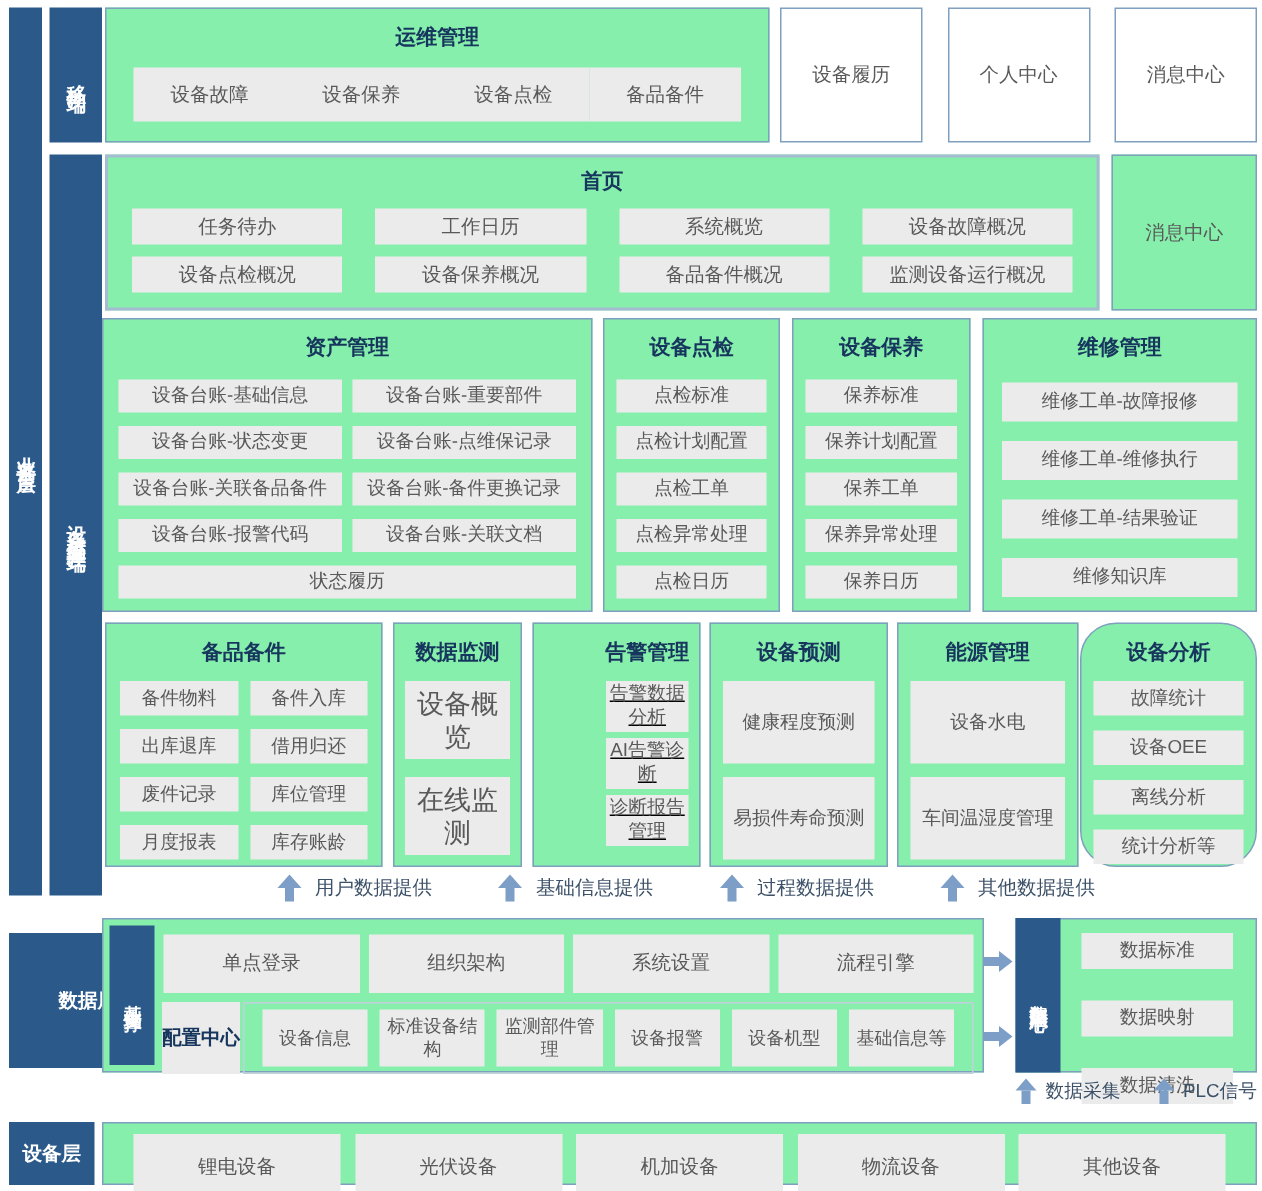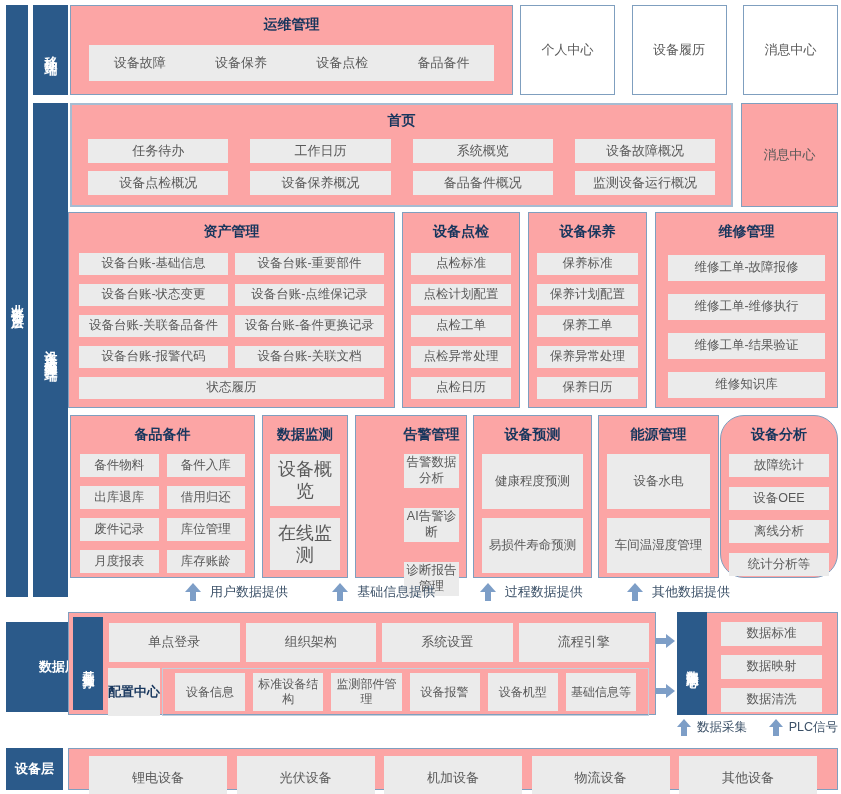--- a/index.html
+++ b/index.html
@@ -17,21 +17,21 @@
     position:relative;width:841px;height:794px;background:#fff;overflow:hidden;
     font-family:"Liberation Sans","DejaVu Sans",sans-serif;
   }
   
   .rail{position:absolute;background:var(--rail);color:#fff;display:flex;align-items:center;justify-content:center;}
   .rail .vt{writing-mode:vertical-rl;text-orientation:upright;font-size:13px;font-weight:bold;letter-spacing:3px;}
   #rail-platform{left:6px;top:5px;width:22px;height:592px;}
   #rail-mobile{left:33px;top:5px;width:35px;height:90px;}
   #rail-ops{left:33px;top:103px;width:35px;height:494px;}
   
-  .panel{position:absolute;background:#fca5a5;border:1px solid var(--border);box-sizing:border-box;}
+  .panel{position:absolute;background:#86efac;border:1px solid var(--border);box-sizing:border-box;}
   .panel-title{text-align:center;font-weight:bold;font-size:14px;color:var(--title);margin-top:10px;}
   .btn{background:var(--btn-bg);color:var(--btn-text);display:flex;align-items:center;justify-content:center;
        font-size:13px;box-sizing:border-box;text-align:center;line-height:1.25;}
   .center-box{display:flex;align-items:center;justify-content:center;font-size:13px;color:var(--btn-text);}
   
   #band1{left:70px;top:5px;width:443px;height:90px;}
   .band1-row{display:flex;justify-content:space-between;margin:11px 18px 0;}
   .band1-row .btn{width:118px;height:36px;}
   #band1-sides{position:absolute;left:520px;top:5px;width:318px;height:90px;display:flex;justify-content:space-between;}
   .side-box{width:95px;height:90px;border:1px solid var(--border);box-sizing:border-box;background:#fff;}
@@ -56,21 +56,21 @@
   .repair-stack .btn{height:26px;}
   
   .band4{top:415px;height:163px;}
   #spares-panel{left:70px;width:185px;}
   .spares-grid{display:grid;grid-template-columns:1fr 1fr;gap:9px 8px;margin:10px 9px 0;}
   .spares-grid .btn{height:23px;font-size:12.5px;}
   #monitor-panel{left:262px;width:86px;}
   .monitor-stack{margin:10px 7px 0;gap:12px;}
   .monitor-stack .btn{height:52px;font-size:18px;}
   #alarm-panel{left:355px;width:112px;padding-left:41px;}
-  .alarm-stack{margin:10px 7px 0;gap:20px;}
+  .alarm-stack{margin:10px 7px 0;gap:4px;text-decoration:underline;}
   .alarm-stack .btn{height:34px;font-size:12.5px;}
   #predict-panel{left:473px;width:119px;}
   .predict-stack{margin:10px 8px 0;gap:9px;}
   .predict-stack .btn{height:55px;font-size:12.5px;}
   #energy-panel{left:598px;width:121px;}
   #analysis-panel{left:720px;width:118px;border-radius:24px;}
   .analysis-stack{margin:10px 8px 0;gap:10px;}
   .analysis-stack .btn{height:23px;font-size:12.5px;}
   
   #flow-arrows{position:absolute;left:185px;top:583px;width:545px;display:flex;justify-content:space-between;}
@@ -93,21 +93,21 @@
   .config-row{display:flex;margin:6px 6px 0 39px;height:48px;}
   .config-label{width:52px;background:var(--btn-bg);color:var(--title);font-weight:bold;font-size:13px;
                 display:flex;align-items:center;justify-content:center;text-align:center;line-height:1.35;}
   .config-box{flex:1;border:1px solid #c3cfdc;margin-left:2px;display:flex;gap:8px;padding:4px 12px;box-sizing:border-box;}
   .config-box .btn{flex:1;font-size:12px;padding:2px;}
   #gov-arrow-1{left:656px;top:634px;}
   #gov-arrow-2{left:656px;top:684px;}
   #governance-panel{left:677px;top:612px;width:161px;height:103px;}
   #governance-rail{position:absolute;left:-1px;top:-1px;width:30px;height:103px;}
   #governance-rail .vt{font-size:12px;letter-spacing:1px;}
-  .gov-stack{display:flex;flex-direction:column;margin:9px 15px 0 43px;gap:9px;}
+  .gov-stack{display:flex;flex-direction:column;margin:9px 15px 0 43px;gap:21px;}
   .gov-stack .btn{height:24px;font-size:12.5px;}
   #collect-arrows{position:absolute;left:677px;top:719px;width:161px;display:flex;justify-content:space-between;}
   #collect-arrows .arrow-group{gap:6px;}
   #collect-arrows .arrow-up{width:14px;height:17px;}
   #collect-arrows .arrow-up::before{border-left-width:7px;border-right-width:7px;border-bottom-width:8px;}
   #collect-arrows .arrow-up::after{top:8px;left:4px;width:6px;height:9px;}
   #collect-arrows .arrow-label{font-size:12.5px;}
   
   #device-layer-label{left:6px;top:748px;width:57px;height:42px;}
   #device-panel{left:68px;top:748px;width:770px;height:42px;}
@@ -132,22 +132,22 @@
   <div class="panel" id="band1">
     <div class="panel-title">运维管理</div>
     <div class="band1-row">
         <div class="btn">设备故障</div>
         <div class="btn">设备保养</div>
         <div class="btn">设备点检</div>
         <div class="btn">备品备件</div>
       </div>
   </div>
   <div id="band1-sides">
+      <div class="side-box center-box">设备履历</div>
       <div class="side-box center-box">个人中心</div>
-      <div class="side-box center-box">设备履历</div>
       <div class="side-box center-box">消息中心</div>
     </div>
 
   <div class="panel" id="band2">
     <div class="panel-title">首页</div>
     <div class="band2-grid">
         <div class="btn">任务待办</div>
         <div class="btn">工作日历</div>
         <div class="btn">系统概览</div>
         <div class="btn">设备故障概况</div>

